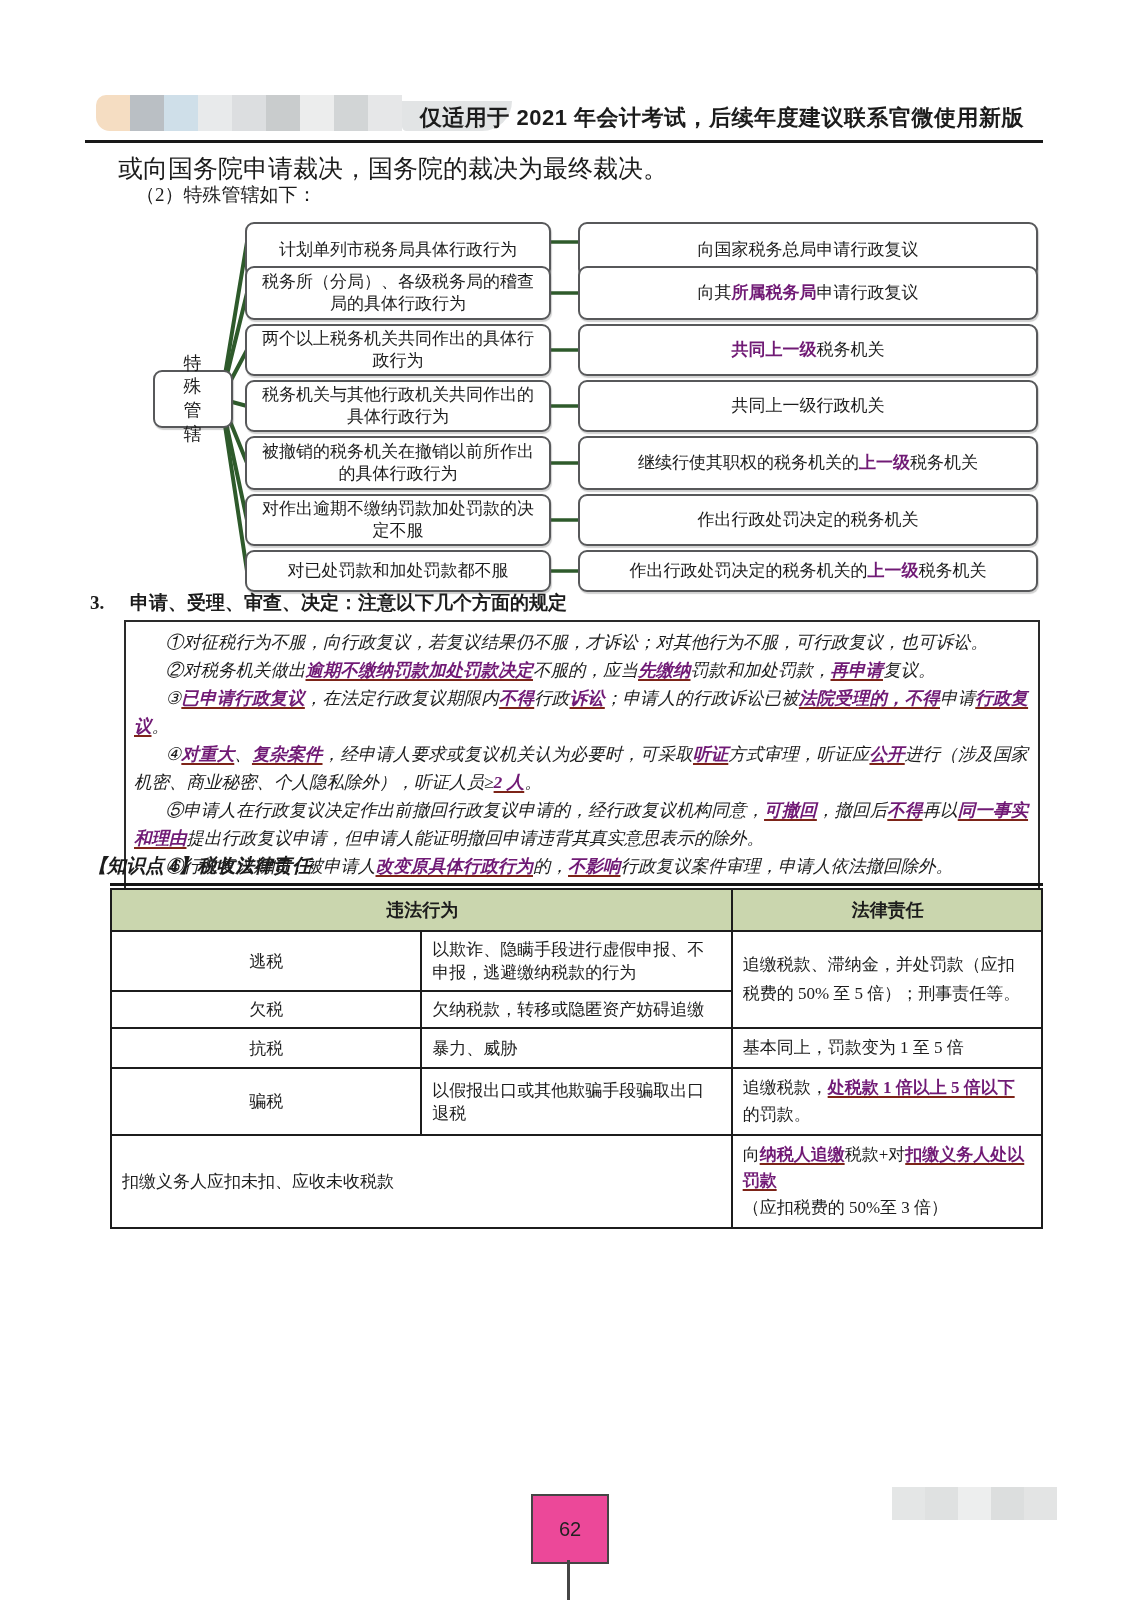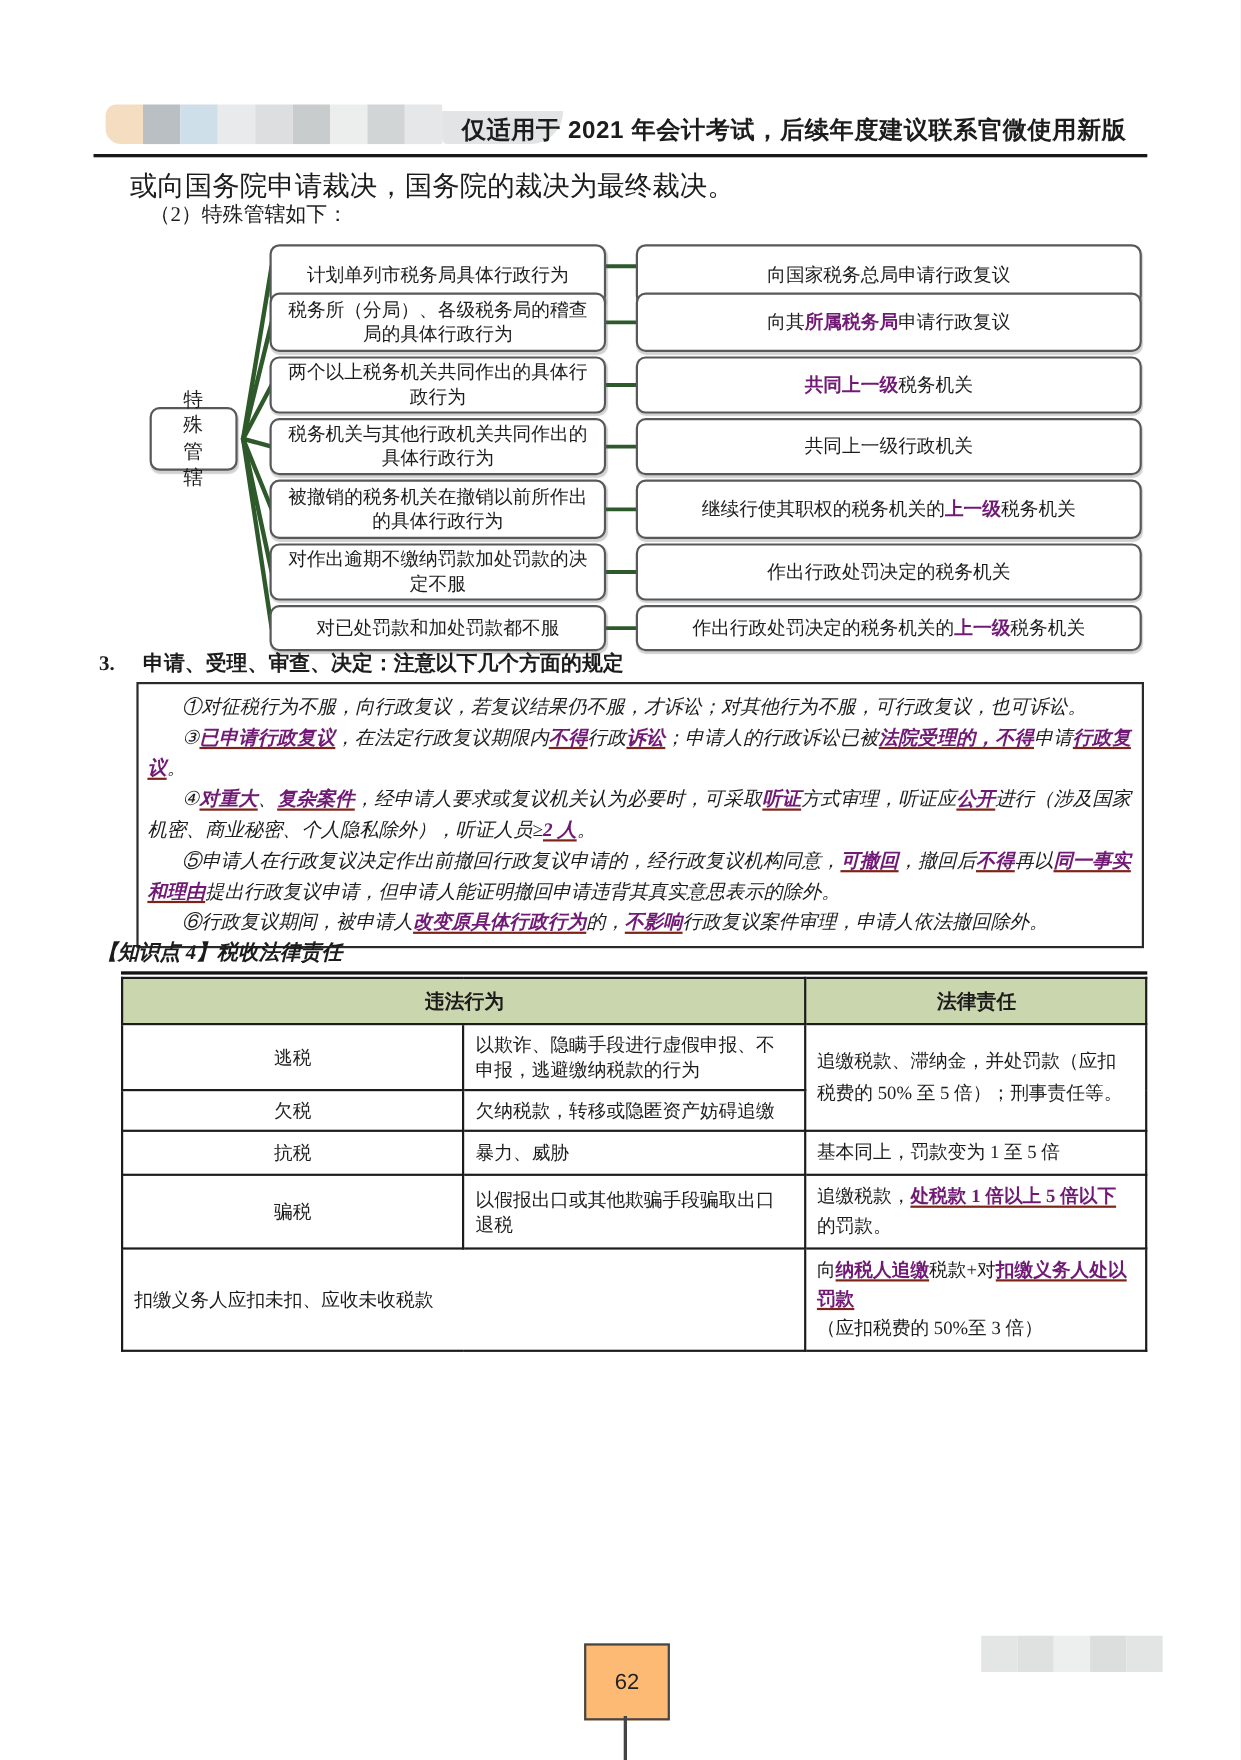--- a/index.html
+++ b/index.html
@@ -28,21 +28,21 @@
 
   
   .flow{position:absolute;top:208px;left:85px;width:960px;height:392px;}
   .flow svg{position:absolute;left:0;top:0;}
   .fc-box{
     position:absolute;display:flex;align-items:center;justify-content:center;text-align:center;
     border:2px solid #57585a;border-radius:9px;background:#fff;
     box-shadow:1px 2px 1px rgba(90,90,90,.28);
     font-size:17px;line-height:1.32;padding:2px 8px;box-sizing:border-box;
   }
-  .fc-root{left:51px;top:162px;width:80px;height:58px;font-size:18px;letter-spacing:1px;padding:4px 28px;}
+  .fc-root{left:68px;top:162px;width:80px;height:58px;font-size:18px;letter-spacing:1px;padding:4px 28px;}
   .fc-l{left:160px;width:306px;}
   .fc-r{left:493px;width:460px;}
   .r1{top:14px;height:56px;} .r2{top:58px;height:54px;} .r3{top:116px;height:52px;}
   .r4{top:172px;height:52px;} .r5{top:228px;height:54px;} .r6{top:286px;height:52px;}
   .r7{top:342px;height:42px;}
 
   
   .s3h{position:absolute;top:590px;left:90px;font-size:19px;font-weight:bold;}
   .s3h .num{display:inline-block;width:40px;font-weight:bold;}
   .s3box{
@@ -63,21 +63,21 @@
   td.cname{text-align:center;width:93px;}
   td.desc{width:500px;}
   td.pen{width:330px;line-height:1.55;}
   td.merged{line-height:1.7;}
   td.footdesc{padding-left:14px;}
 
   
   .pnbox{
     position:absolute;top:1494px;left:531px;width:74px;height:66px;border:2px solid #454545;
     display:flex;align-items:center;justify-content:center;
-    font-family:"Liberation Sans","DejaVu Sans",sans-serif;font-size:20px;color:#222;background:#fdba74;
+    font-family:"Liberation Sans","DejaVu Sans",sans-serif;font-size:20px;color:#222;background:#ec4899;
   }
   .stem{position:absolute;top:1560px;left:567px;width:3px;height:40px;background:#454545;}
   .wm-br{position:absolute;top:1487px;left:892px;display:flex;}
   .wm-br .blk{width:33px;height:33px;}
 </style>
 </head>
 <body>
 
 <div class="page">
 
@@ -180,20 +180,21 @@
         <span>税务机关</span>
       </div>
   </div>
 
   <div class="s3h">
     <span class="num">3.</span><span>申请、受理、审查、决定：注意以下几个方面的规定</span>
   </div>
 
   <div class="s3box">
     <p><span>①对征税行为不服，向行政复议，若复议结果仍不服，才诉讼；对其他行为不服，可行政复议，也可诉讼。</span></p>
+    <p><span>②对税务机关做出</span><span class="hl u">逾期不缴纳罚款加处罚款决定</span><span>不服的，应当</span><span class="hl u">先缴纳</span><span>罚款和加处罚款，</span><span class="hl u">再申请</span><span>复议。</span></p>
     <p><span>③</span><span class="hl u">已申请行政复议</span><span>，在法定行政复议期限内</span><span class="hl u">不得</span><span>行政</span><span class="hl u">诉讼</span><span>；申请人的行政诉讼已被</span><span class="hl u">法院受理的，不得</span><span>申请</span><span class="hl u">行政复议</span><span>。</span></p>
     <p><span>④</span><span class="hl u">对重大</span><span>、</span><span class="hl u">复杂案件</span><span>，经申请人要求或复议机关认为必要时，可采取</span><span class="hl u">听证</span><span>方式审理，听证应</span><span class="hl u">公开</span><span>进行（涉及国家机密、商业秘密、个人隐私除外），听证人员≥</span><span class="hl u">2 人</span><span>。</span></p>
     <p><span>⑤申请人在行政复议决定作出前撤回行政复议申请的，经行政复议机构同意，</span><span class="hl u">可撤回</span><span>，撤回后</span><span class="hl u">不得</span><span>再以</span><span class="hl u">同一事实和理由</span><span>提出行政复议申请，但申请人能证明撤回申请违背其真实意思表示的除外。</span></p>
     <p><span>⑥行政复议期间，被申请人</span><span class="hl u">改变原具体行政行为</span><span>的，</span><span class="hl u">不影响</span><span>行政复议案件审理，申请人依法撤回除外。</span></p>
   </div>
 
   <div class="kp">【知识点 4】税收法律责任</div>
 
   <div class="tblwrap">
     <div class="toprule"></div>

